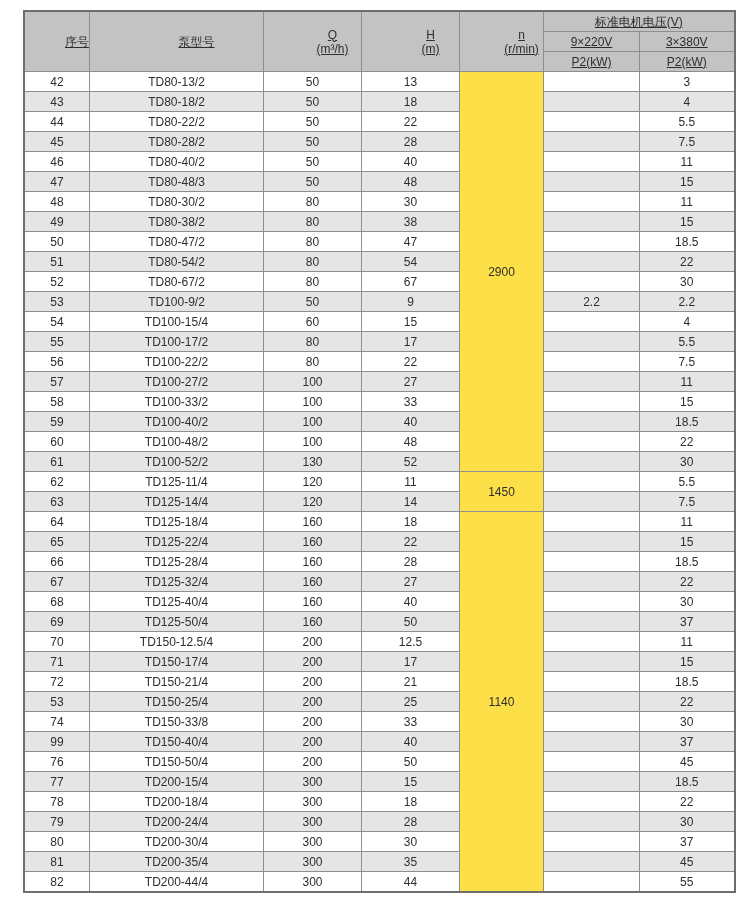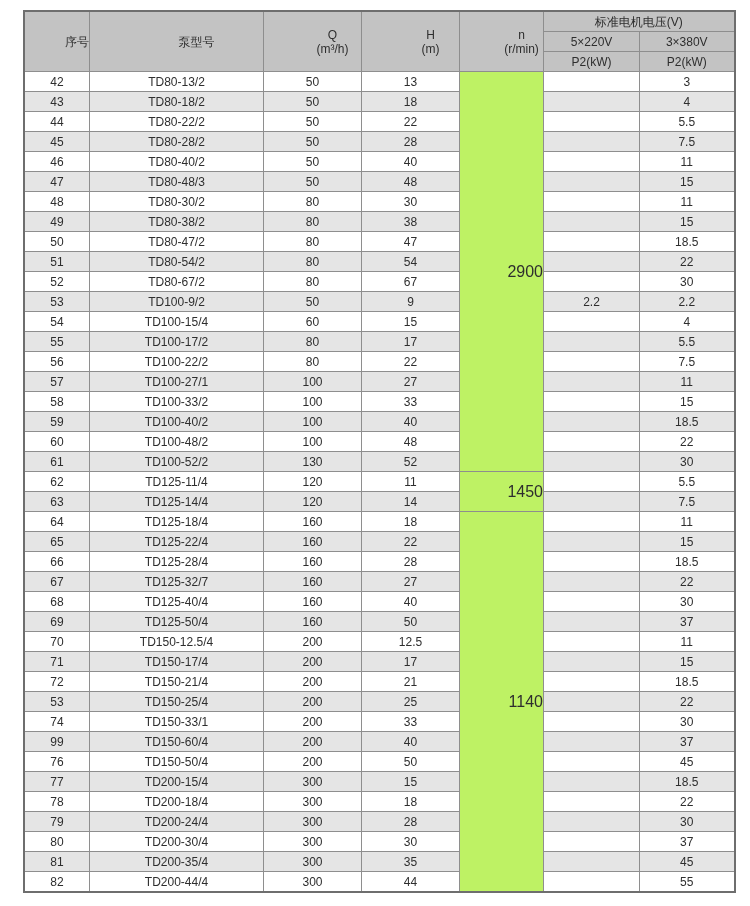--- a/index.html
+++ b/index.html
@@ -31,37 +31,37 @@
     vertical-align: middle;
     padding: 0;
     overflow: hidden;
     white-space: nowrap;
   }
   .pump-table thead th {
     background: #c3c3c3;
     font-weight: normal;
     height: 19px;
     line-height: 14px;
+    text-decoration: underline;
   }
   .pump-table thead th .hline {
     display: block;
     line-height: 14px;
     padding-left: 40px;
   }
   .pump-table tbody td {
     height: 19px;
     background: #ffffff;
   }
   .pump-table tbody tr.stripe td {
     background: #e5e5e5;
   }
   .pump-table tbody td.ncell {
-    background: #bef264;
-    font-size: 16px;
-    text-align: right;
+    background: #fde047;
+    font-size: 12px;
   }
 </style>
 </head>
 <body>
 
 <table class="pump-table">
   <colgroup>
     <col style="width:65px">
     <col style="width:174px">
     <col style="width:98px">
@@ -86,21 +86,21 @@
         <span class="hline">H</span>
         <span class="hline">(m)</span>
       </th>
       <th rowspan="3">
         <span class="hline">n</span>
         <span class="hline">(r/min)</span>
       </th>
       <th colspan="2">标准电机电压(V)</th>
     </tr>
     <tr>
-      <th>5×220V</th>
+      <th>9×220V</th>
       <th>3×380V</th>
     </tr>
     <tr>
       <th>P2(kW)</th>
       <th>P2(kW)</th>
     </tr>
   </thead>
   <tbody>
       <tr>
         <td>42</td>
@@ -218,21 +218,21 @@
       <tr>
         <td>56</td>
         <td>TD100-22/2</td>
         <td>80</td>
         <td>22</td>
         <td></td>
         <td>7.5</td>
       </tr>
       <tr class="stripe">
         <td>57</td>
-        <td>TD100-27/1</td>
+        <td>TD100-27/2</td>
         <td>100</td>
         <td>27</td>
         <td></td>
         <td>11</td>
       </tr>
       <tr>
         <td>58</td>
         <td>TD100-33/2</td>
         <td>100</td>
         <td>33</td>
@@ -300,21 +300,21 @@
       <tr>
         <td>66</td>
         <td>TD125-28/4</td>
         <td>160</td>
         <td>28</td>
         <td></td>
         <td>18.5</td>
       </tr>
       <tr class="stripe">
         <td>67</td>
-        <td>TD125-32/7</td>
+        <td>TD125-32/4</td>
         <td>160</td>
         <td>27</td>
         <td></td>
         <td>22</td>
       </tr>
       <tr>
         <td>68</td>
         <td>TD125-40/4</td>
         <td>160</td>
         <td>40</td>
@@ -356,29 +356,29 @@
       <tr class="stripe">
         <td>53</td>
         <td>TD150-25/4</td>
         <td>200</td>
         <td>25</td>
         <td></td>
         <td>22</td>
       </tr>
       <tr>
         <td>74</td>
-        <td>TD150-33/1</td>
+        <td>TD150-33/8</td>
         <td>200</td>
         <td>33</td>
         <td></td>
         <td>30</td>
       </tr>
       <tr class="stripe">
         <td>99</td>
-        <td>TD150-60/4</td>
+        <td>TD150-40/4</td>
         <td>200</td>
         <td>40</td>
         <td></td>
         <td>37</td>
       </tr>
       <tr>
         <td>76</td>
         <td>TD150-50/4</td>
         <td>200</td>
         <td>50</td>

